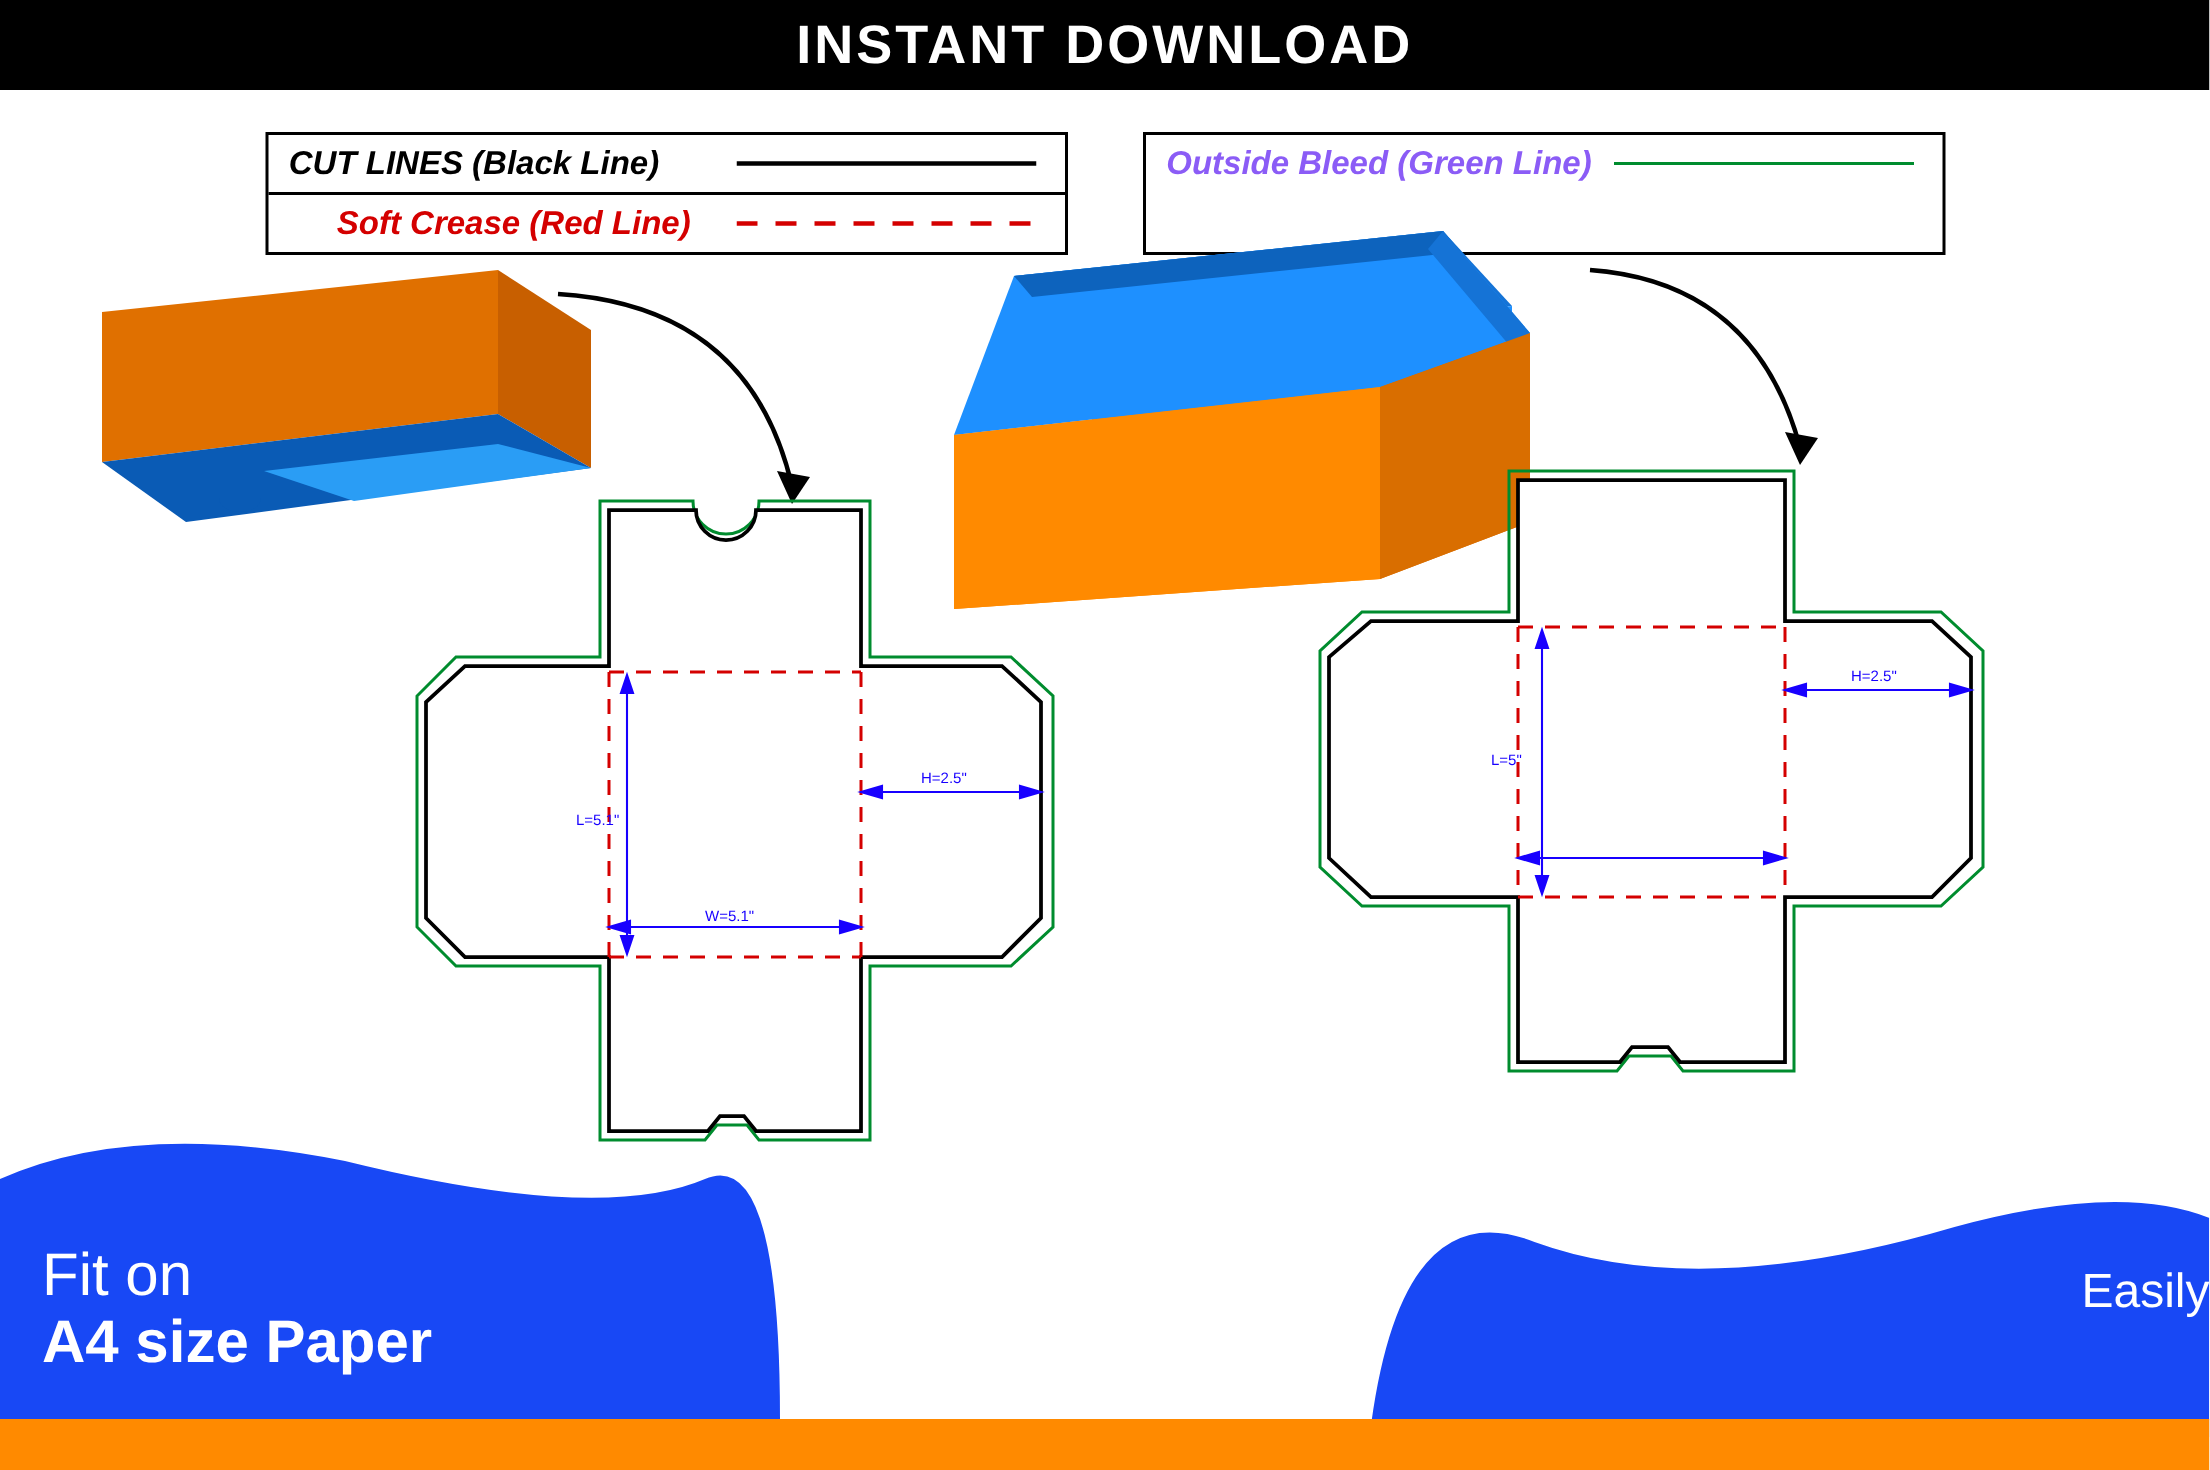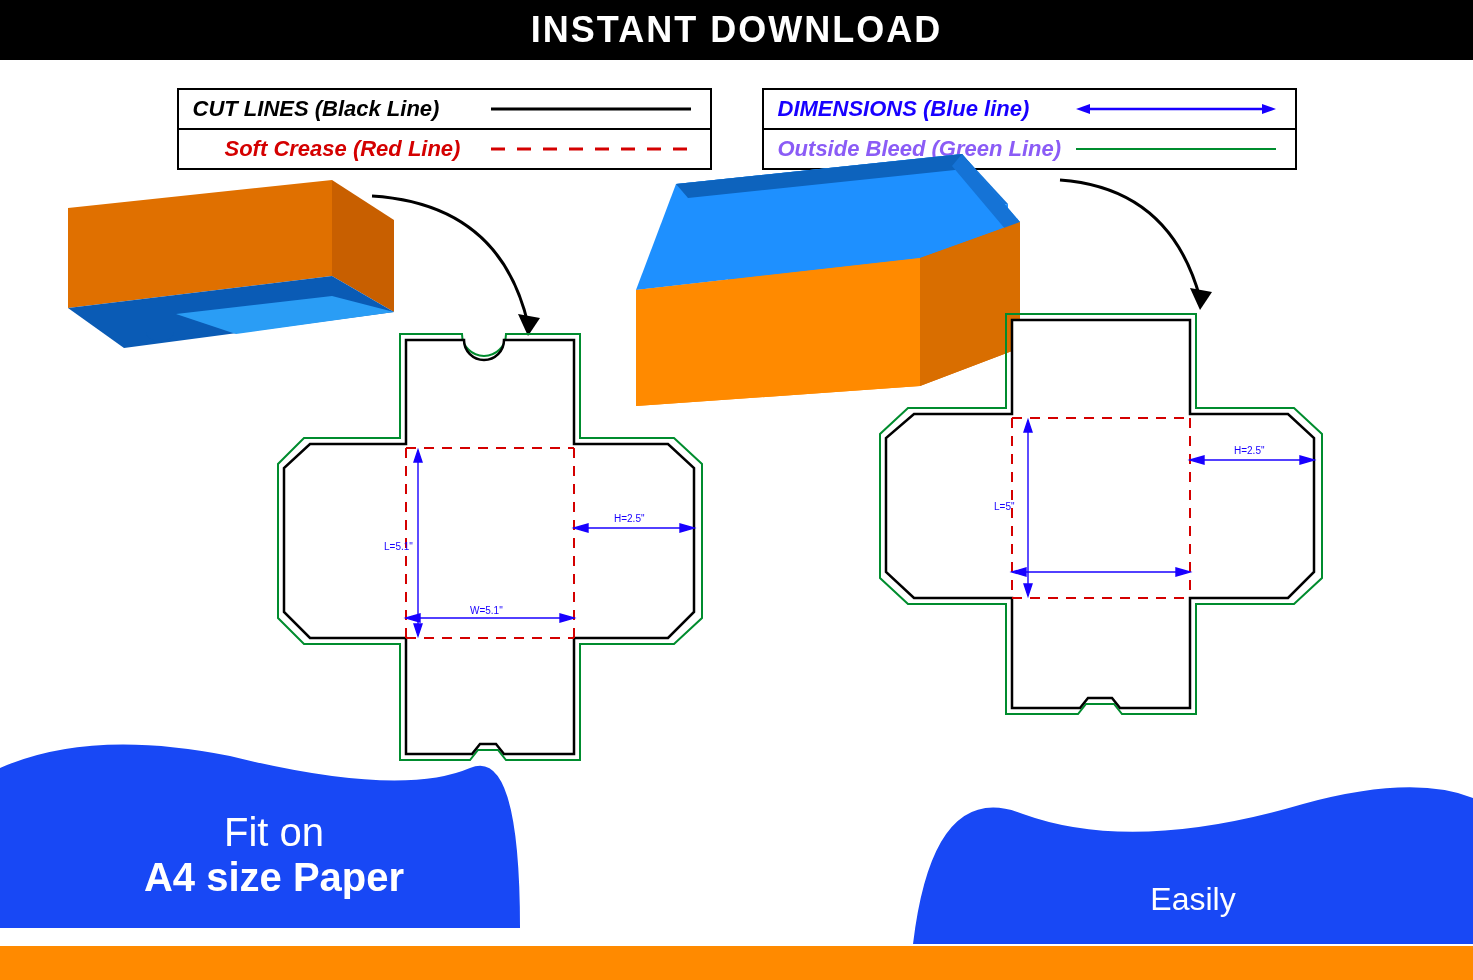--- a/index.html
+++ b/index.html
@@ -72,32 +72,31 @@
   .dieline { position:absolute; }
 
   .arrow-curve { position:absolute; }
 
   .blue-shape {
     position:absolute;
     background:#1848f5;
     color:#fff;
   }
   .blue-left {
-    left:0; bottom:52px; width:520px; height:200px;
+    left:0; bottom:34px; width:520px; height:200px;
     clip-path: path("M0,200 L0,40 Q90,0 230,28 Q400,70 470,40 Q520,18 520,200 Z");
     display:flex; flex-direction:column; justify-content:flex-end;
     padding:0 0 28px 28px;
-    text-align:center;
   }
   .blue-left .line1 { font-size:40px; font-weight:400; }
   .blue-left .line2 { font-size:40px; font-weight:700; }
   .blue-right {
-    right:0; bottom:36px; width:560px; height:170px;
+    right:0; bottom:22px; width:560px; height:170px;
     clip-path: path("M560,170 L560,24 Q500,0 390,30 Q220,80 110,40 Q20,4 0,170 Z");
-    display:flex; flex-direction:column; justify-content:flex-end; align-items:center;
+    display:flex; flex-direction:row; justify-content:flex-end; align-items:center;
     padding-bottom:26px;
   }
   .blue-right div { font-size:32px; font-weight:400; text-align:center; }
 
   .dim-label { font-size:10px; fill:#1800ff; font-family:Arial; }
 </style>
 </head>
 <body>
 
 <div class="top-banner">
@@ -118,30 +117,20 @@
       <span class="legend-label c-red">Soft Crease (Red Line)</span>
       <span class="legend-sample">
         <svg width="200" height="6">
             <line x1="0" y1="3" x2="200" y2="3" stroke="#d40000" stroke-width="3" stroke-dasharray="14 12"></line>
           </svg>
       </span>
     </div>
   </div>
   <div class="legend-box">
     <div class="legend-row">
-      <span class="legend-label c-blue">DIMENSIONS (Blue line)</span>
-      <span class="legend-sample">
-        <svg width="200" height="14">
-          <line x1="8" y1="7" x2="192" y2="7" stroke="#1800ff" stroke-width="2.5"></line>
-          <polygon points="0,7 14,2 14,12" fill="#1800ff"></polygon>
-          <polygon points="200,7 186,2 186,12" fill="#1800ff"></polygon>
-        </svg>
-      </span>
-    </div>
-    <div class="legend-row">
       <span class="legend-label c-green">Outside Bleed (Green Line)</span>
       <span class="legend-sample">
         <svg width="200" height="6">
             <line x1="0" y1="3" x2="200" y2="3" stroke="#008c2e" stroke-width="2"></line>
           </svg>
       </span>
     </div>
   </div>
 </div>
 

